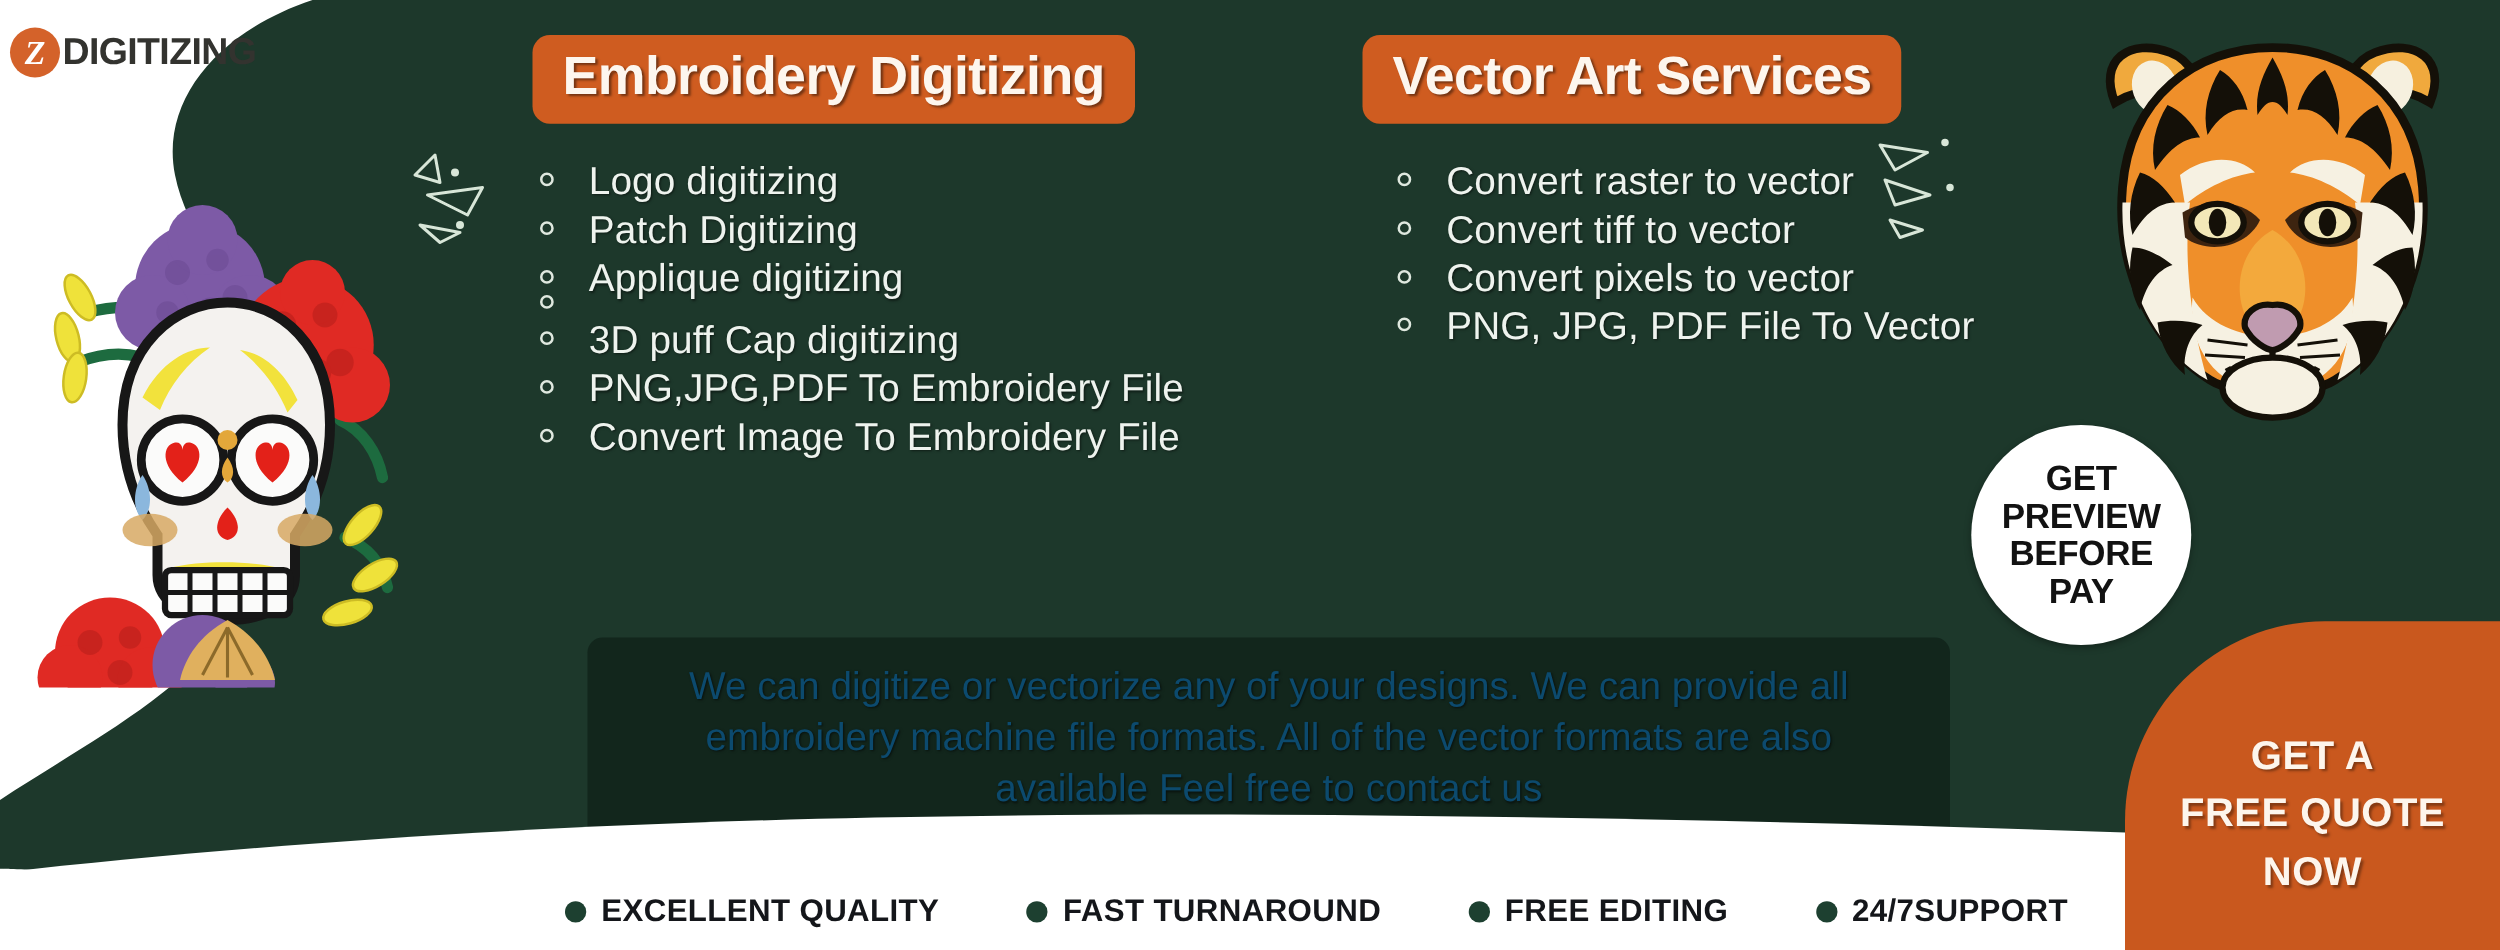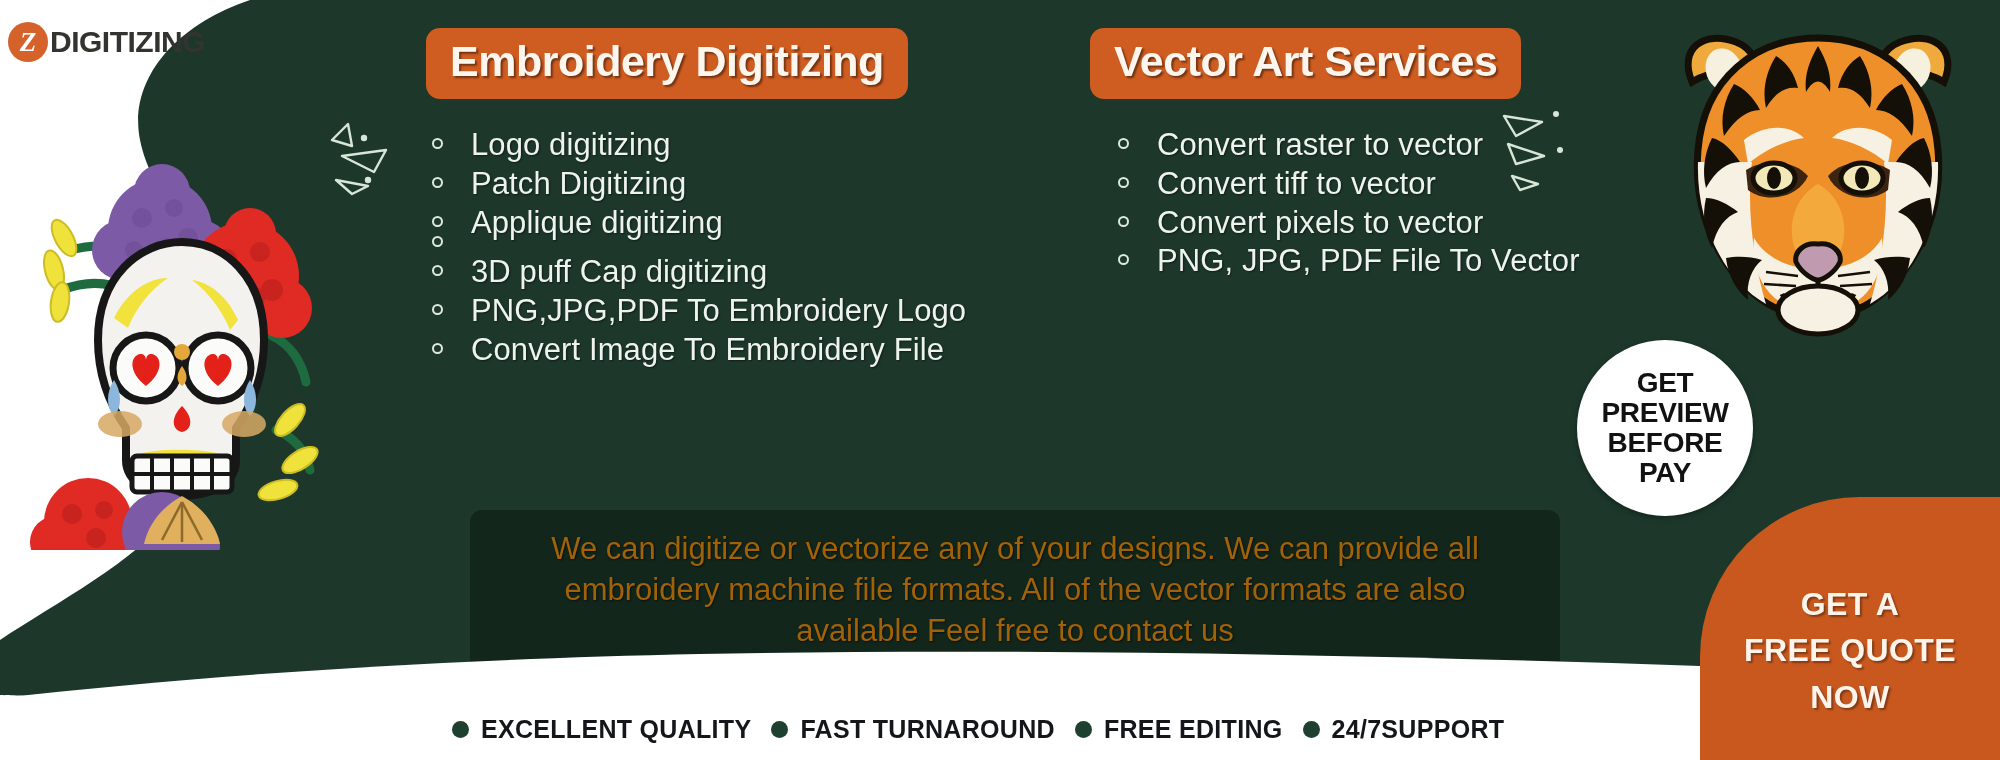--- a/index.html
+++ b/index.html
@@ -100,21 +100,21 @@
   .desc-box {
     position:absolute;
     left:470px; top:510px;
     width:1090px;
     background:rgba(9,24,17,0.55);
     border-radius:12px;
     padding:18px 30px 22px 30px;
     z-index:20;
   }
   .desc-text {
-    color:#a16207;
+    color:#0c4a6e;
     font-size:31px;
     line-height:1.33;
     text-align:center;
     text-shadow:1px 1px 2px rgba(0,0,0,0.55);
   }
   
   .preview-badge {
     position:absolute;
     left:1577px; top:340px;
     width:176px; height:176px;
@@ -167,21 +167,21 @@
     width:2000px; height:120px;
     background:#ffffff;
     clip-path: path("M 0,120 L 0,58 C 200,36 420,20 700,14 C 1000,8 1350,14 1700,26 L 1700,120 Z");
     z-index:28;
   }
   .features {
     position:absolute;
     left:452px; bottom:16px;
     display:flex;
     align-items:center;
-    gap:20px;
+    gap:70px;
     z-index:35;
   }
   .feature {
     display:flex;
     align-items:center;
     gap:12px;
   }
   .feature-dot {
     width:17px; height:17px;
     border-radius:50%;
@@ -433,21 +433,21 @@
     </li>
     <li class="svc-item">
       <span class="bullet"></span>
     </li>
     <li class="svc-item">
       <span class="bullet"></span>
       <span>3D puff Cap digitizing</span>
     </li>
     <li class="svc-item">
       <span class="bullet"></span>
-      <span>PNG,JPG,PDF To Embroidery Logo</span>
+      <span>PNG,JPG,PDF To Embroidery File</span>
     </li>
     <li class="svc-item">
       <span class="bullet"></span>
       <span>Convert Image To Embroidery File</span>
     </li>
   </ul>
 
   <div class="pill" id="pill-vector">Vector Art Services</div>
 
   <ul class="svc-list" id="list-vector">

